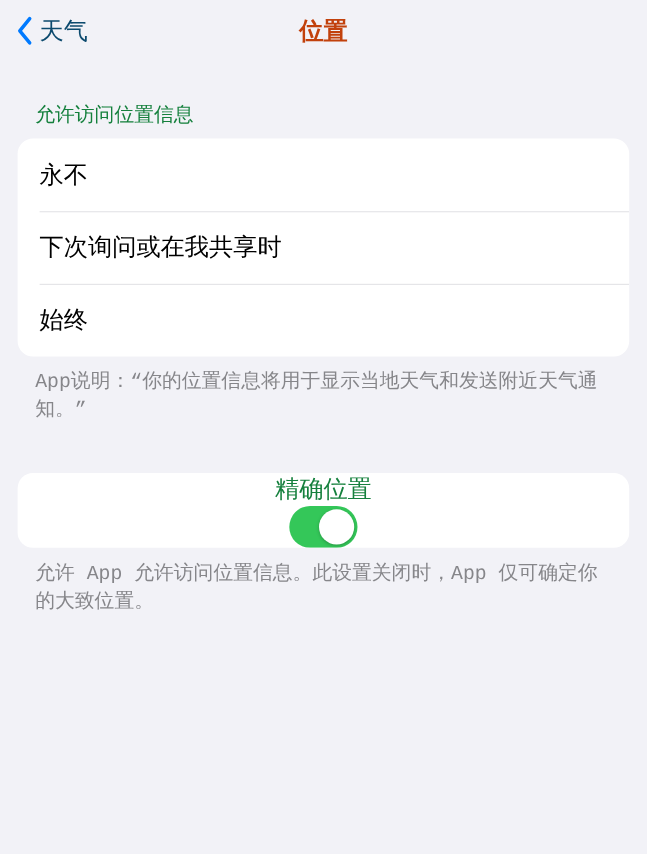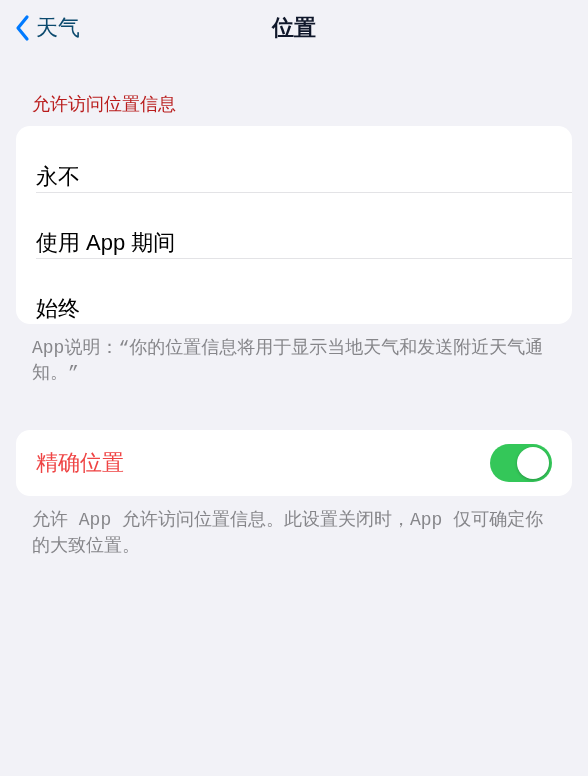--- a/index.html
+++ b/index.html
@@ -35,37 +35,37 @@
       height: 28px;
       margin-right: 4px;
     }
     .nav-title {
       position: absolute;
       left: 0;
       right: 0;
       text-align: center;
       font-size: 22px;
       font-weight: 600;
-      color: #0f172a;
+      color: #c2410c;
       pointer-events: none;
     }
     .section-header {
-      color: #b91c1c;
+      color: #15803d;
       font-size: 18px;
       padding: 36px 32px 10px 32px;
     }
     .group {
       background: #fff;
       margin: 0 16px;
       border-radius: 14px;
       overflow: hidden;
     }
     .list-row {
       display: flex;
-      align-items: flex-end;
+      align-items: center;
       justify-content: space-between;
       min-height: 66px;
       padding: 0 20px 0 20px;
       font-size: 22px;
       color: #000;
       cursor: pointer;
       position: relative;
     }
     .list-row + .list-row::before {
       content: "";
@@ -89,21 +89,22 @@
       padding: 12px 32px 0 32px;
       font-family: Liberation Mono, monospace;
     }
     .toggle-row {
       display: flex;
       align-items: center;
       justify-content: space-between;
       min-height: 66px;
       padding: 0 20px;
       font-size: 22px;
-      color: #ef4444;
+      color: #15803d;
+      flex-direction: column;
     }
     .switch {
       position: relative;
       width: 62px;
       height: 38px;
       flex-shrink: 0;
     }
     .switch-track {
       position: absolute;
       inset: 0;
@@ -138,21 +139,21 @@
   <div class="nav-title">位置</div>
 </div>
 
 <div class="section-header">允许访问位置信息</div>
 
 <div class="group">
   <div class="list-row">
     <span>永不</span>
   </div>
   <div class="list-row">
-    <span>使用 App 期间</span>
+    <span>下次询问或在我共享时</span>
   </div>
   <div class="list-row">
     <span>始终</span>
   </div>
 </div>
 
 <div class="section-footer">App说明：“你的位置信息将用于显示当地天气和发送附近天气通知。”</div>
 
 <div class="spacer"></div>
 

